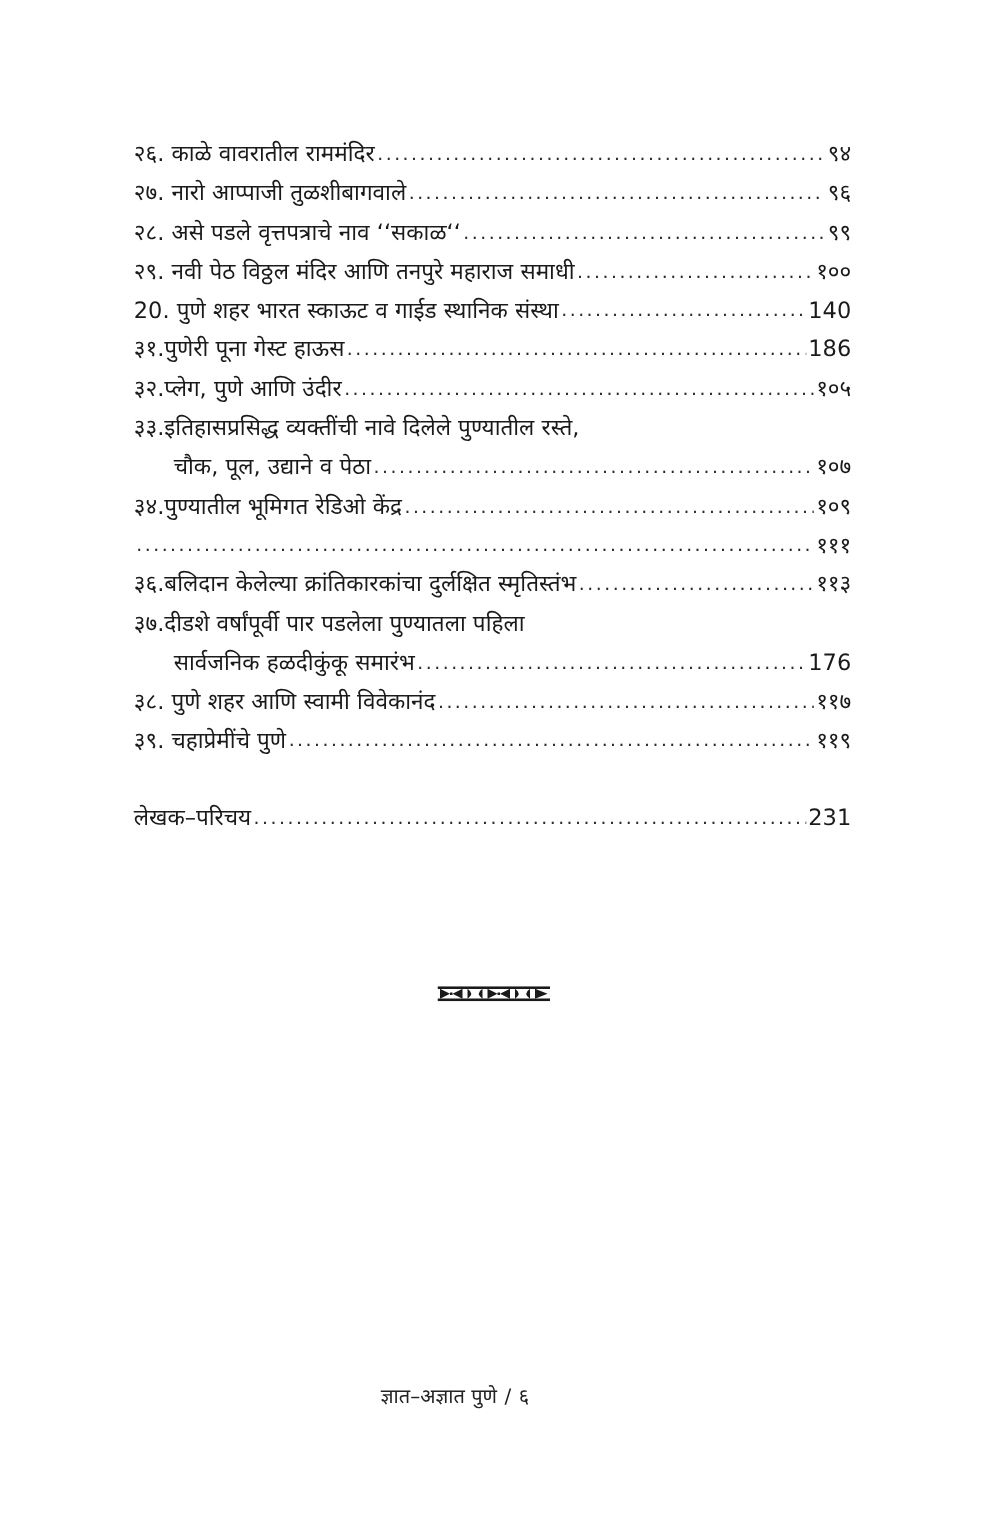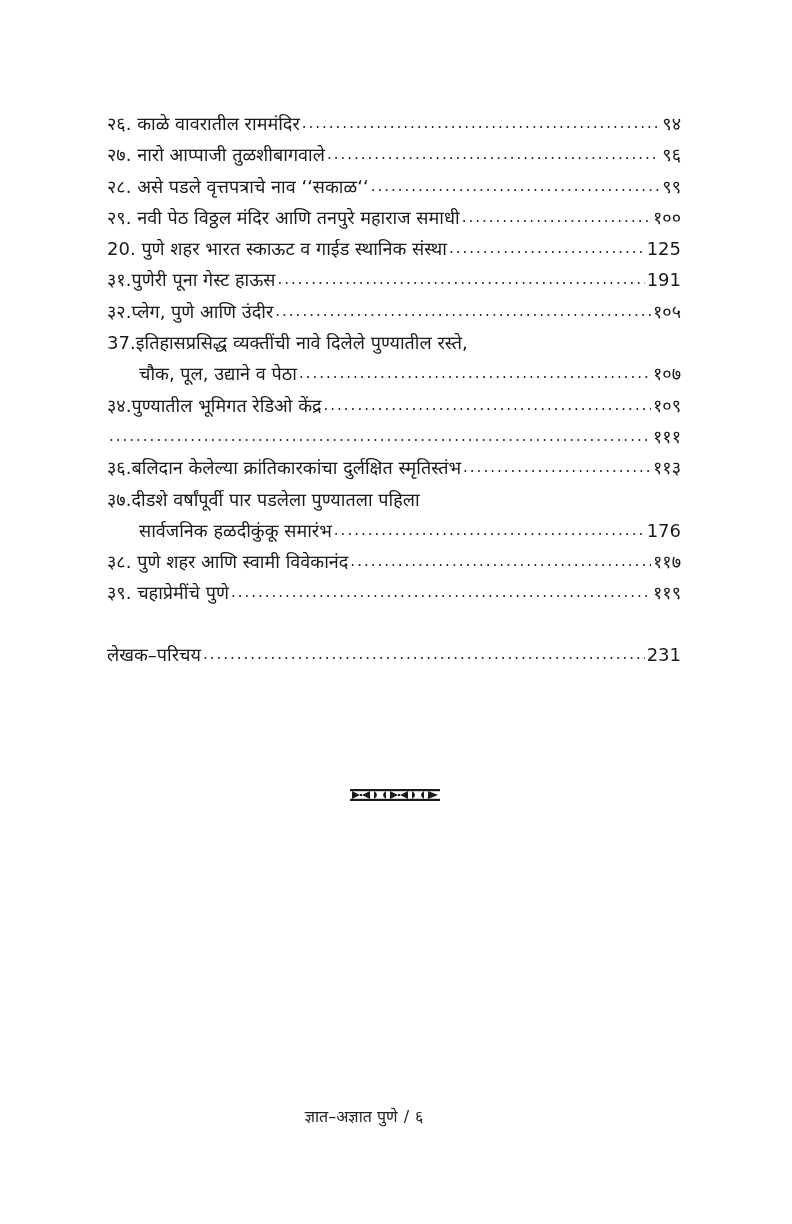--- a/index.html
+++ b/index.html
@@ -88,37 +88,37 @@
 
   <div class="toc-row">
     <span class="toc-title"><span>२९.</span> <span>नवी पेठ विठ्ठल मंदिर आणि तनपुरे महाराज समाधी</span></span>
     <span class="toc-leader"></span>
     <span class="toc-page">१००</span>
   </div>
 
   <div class="toc-row">
     <span class="toc-title"><span>20.</span> <span>पुणे शहर भारत स्काऊट व गाईड स्थानिक संस्था</span></span>
     <span class="toc-leader"></span>
-    <span class="toc-page">125</span>
+    <span class="toc-page">140</span>
   </div>
 
   <div class="toc-row">
     <span class="toc-title"><span>३१.</span><span>पुणेरी पूना गेस्ट हाऊस</span></span>
     <span class="toc-leader"></span>
-    <span class="toc-page">191</span>
+    <span class="toc-page">186</span>
   </div>
 
   <div class="toc-row">
     <span class="toc-title"><span>३२.</span><span>प्लेग, पुणे आणि उंदीर</span></span>
     <span class="toc-leader"></span>
     <span class="toc-page">१०५</span>
   </div>
 
   <div class="toc-row heading-only">
-    <span class="toc-title"><span>37.</span><span>इतिहासप्रसिद्ध व्यक्तींची नावे दिलेले पुण्यातील रस्ते,</span></span>
+    <span class="toc-title"><span>३३.</span><span>इतिहासप्रसिद्ध व्यक्तींची नावे दिलेले पुण्यातील रस्ते,</span></span>
   </div>
   <div class="toc-row indent">
     <span class="toc-title">चौक, पूल, उद्याने व पेठा</span>
     <span class="toc-leader"></span>
     <span class="toc-page">१०७</span>
   </div>
 
   <div class="toc-row">
     <span class="toc-title"><span>३४.</span><span>पुण्यातील भूमिगत रेडिओ केंद्र</span></span>
     <span class="toc-leader"></span>

